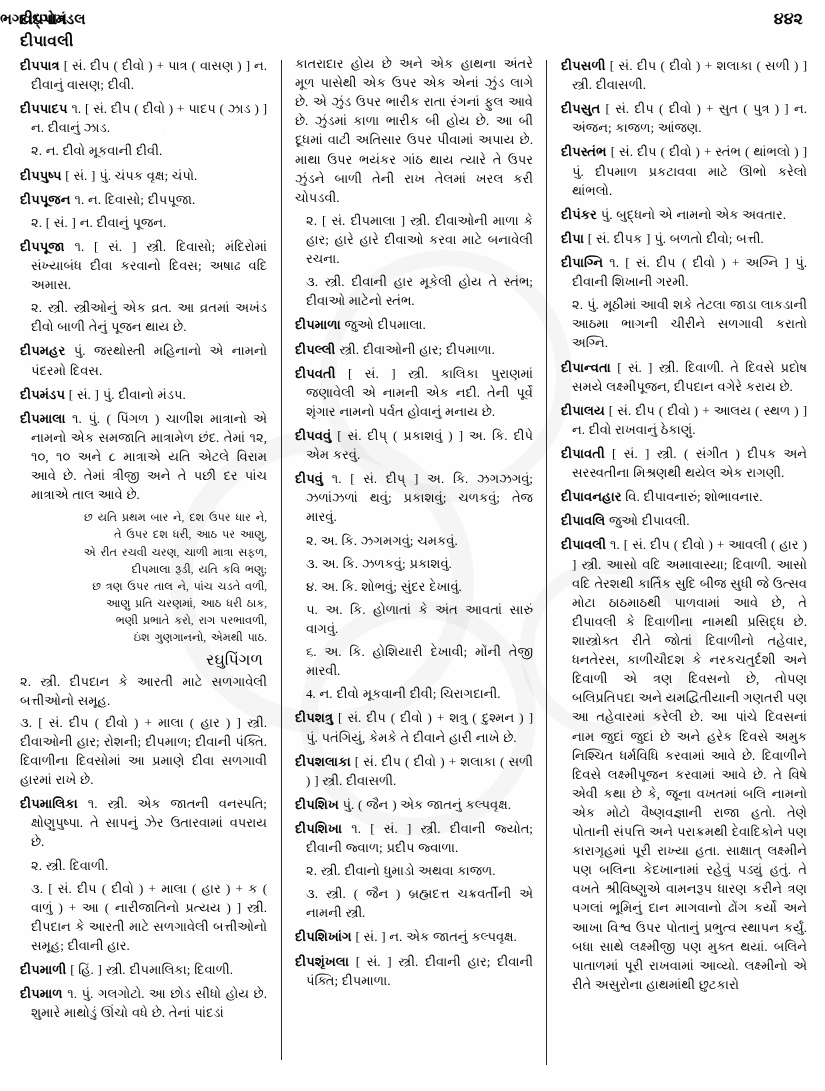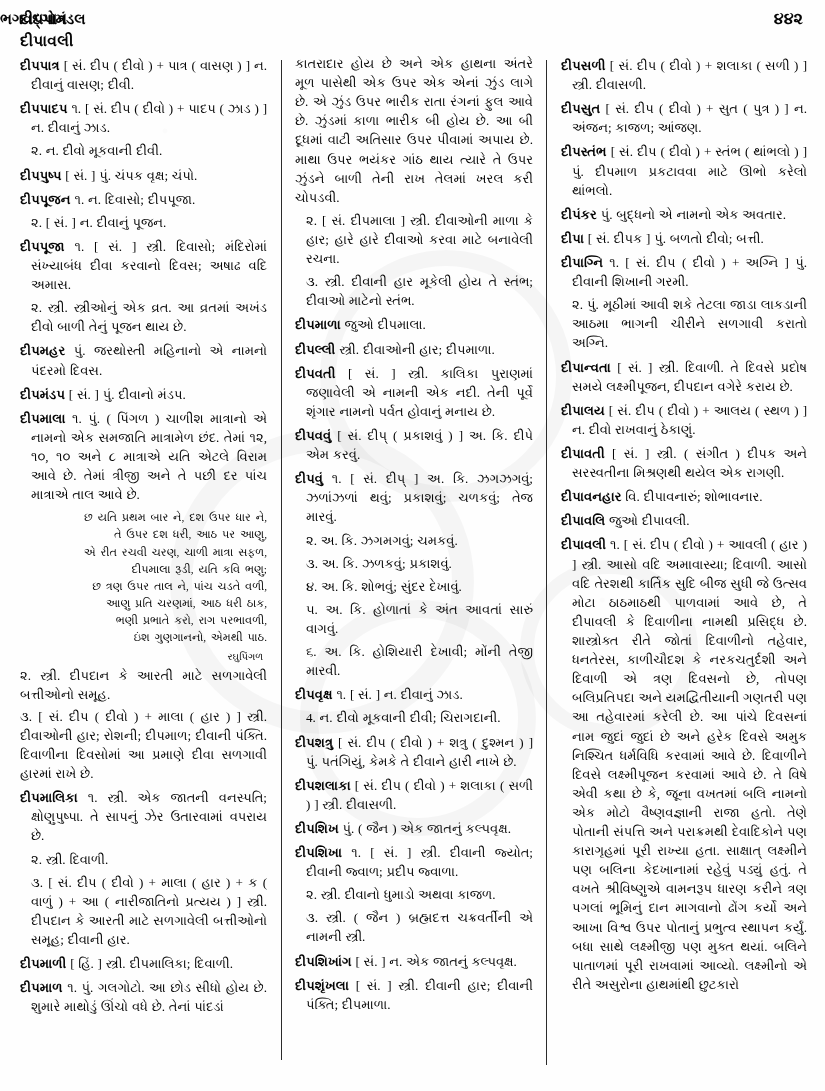--- a/index.html
+++ b/index.html
@@ -128,21 +128,21 @@
   .verse {
     font-size: 11.3px;
     line-height: 1.52;
     margin: 2px 0 4px 0;
     padding-left: 26px;
     text-align: right;
     word-spacing: 2px;
   }
   .verse .vline { white-space: nowrap; }
   .verse-src {
-    font-size: 10px;
+    font-size: 16px;
     text-align: right;
     padding-right: 4px;
     margin: 0 0 5px 0;
   }
 
   
   .entry, .verse, .verse-src, .hdr-left, .hdr-center, .hdr-right {
     text-rendering: optimizeLegibility;
   }
 </style>
@@ -207,21 +207,20 @@
         <p class="entry hang"><span class="hw">દીપમાળા</span><span> જુઓ દીપમાલા.</span></p>
         <p class="entry hang"><span class="hw">દીપલ્લી</span><span> સ્ત્રી. દીવાઓની હાર; દીપમાળા.</span></p>
         <p class="entry hang"><span class="hw">દીપવતી</span><span> [ સં. ] સ્ત્રી. કાલિકા પુરાણમાં જણાવેલી એ નામની એક નદી. તેની પૂર્વે શૃંગાર નામનો પર્વત હોવાનું મનાય છે.</span></p>
         <p class="entry hang"><span class="hw">દીપવવું</span><span> [ સં. દીપ્ ( પ્રકાશવું ) ] અ. કિ. દીપે એમ કરવું.</span></p>
         <p class="entry hang"><span class="hw">દીપવું</span><span> ૧. [ સં. દીપ્ ] અ. કિ. ઝગઝગવું; ઝળાંઝળાં થવું; પ્રકાશવું; ચળકવું; તેજ મારવું.</span></p>
         <p class="entry sense"><span>૨. અ. કિ. ઝગમગવું; ચમકવું.</span></p>
         <p class="entry sense"><span>૩. અ. કિ. ઝળકવું; પ્રકાશવું.</span></p>
         <p class="entry sense"><span>૪. અ. કિ. શોભવું; સુંદર દેખાવું.</span></p>
         <p class="entry sense"><span>૫. અ. કિ. હોળાતાં કે અંત આવતાં સારું વાગવું.</span></p>
         <p class="entry sense"><span>૬. અ. કિ. હોશિયારી દેખાવી; મોંની તેજી મારવી.</span></p>
-        <p class="entry hang"><span class="hw">દીપવૃક્ષ</span><span> ૧. [ સં. ] ન. દીવાનું ઝાડ.</span></p>
         <p class="entry sense"><span>4. ન. દીવો મૂકવાની દીવી; ચિરાગદાની.</span></p>
         <p class="entry hang"><span class="hw">દીપશત્રુ</span><span> [ સં. દીપ ( દીવો ) + શત્રુ ( દુશ્મન ) ] પું. પતંગિયું, કેમકે તે દીવાને હારી નાખે છે.</span></p>
         <p class="entry hang"><span class="hw">દીપશલાકા</span><span> [ સં. દીપ ( દીવો ) + શલાકા ( સળી ) ] સ્ત્રી. દીવાસળી.</span></p>
         <p class="entry hang"><span class="hw">દીપશિખ</span><span> પું. ( જૈન ) એક જાતનું કલ્પવૃક્ષ.</span></p>
         <p class="entry hang"><span class="hw">દીપશિખા</span><span> ૧. [ સં. ] સ્ત્રી. દીવાની જ્યોત; દીવાની જ્વાળ; પ્રદીપ જ્વાળા.</span></p>
         <p class="entry sense"><span>૨. સ્ત્રી. દીવાનો ધુમાડો અથવા કાજળ.</span></p>
         <p class="entry sense"><span>૩. સ્ત્રી. ( જૈન ) બ્રહ્મદત્ત ચક્રવર્તીની એ નામની સ્ત્રી.</span></p>
         <p class="entry hang"><span class="hw">દીપશિખાંગ</span><span> [ સં. ] ન. એક જાતનું કલ્પવૃક્ષ.</span></p>
         <p class="entry hang"><span class="hw">દીપશૃંખલા</span><span> [ સં. ] સ્ત્રી. દીવાની હાર; દીવાની પંક્તિ; દીપમાળા.</span></p>
       </div>

